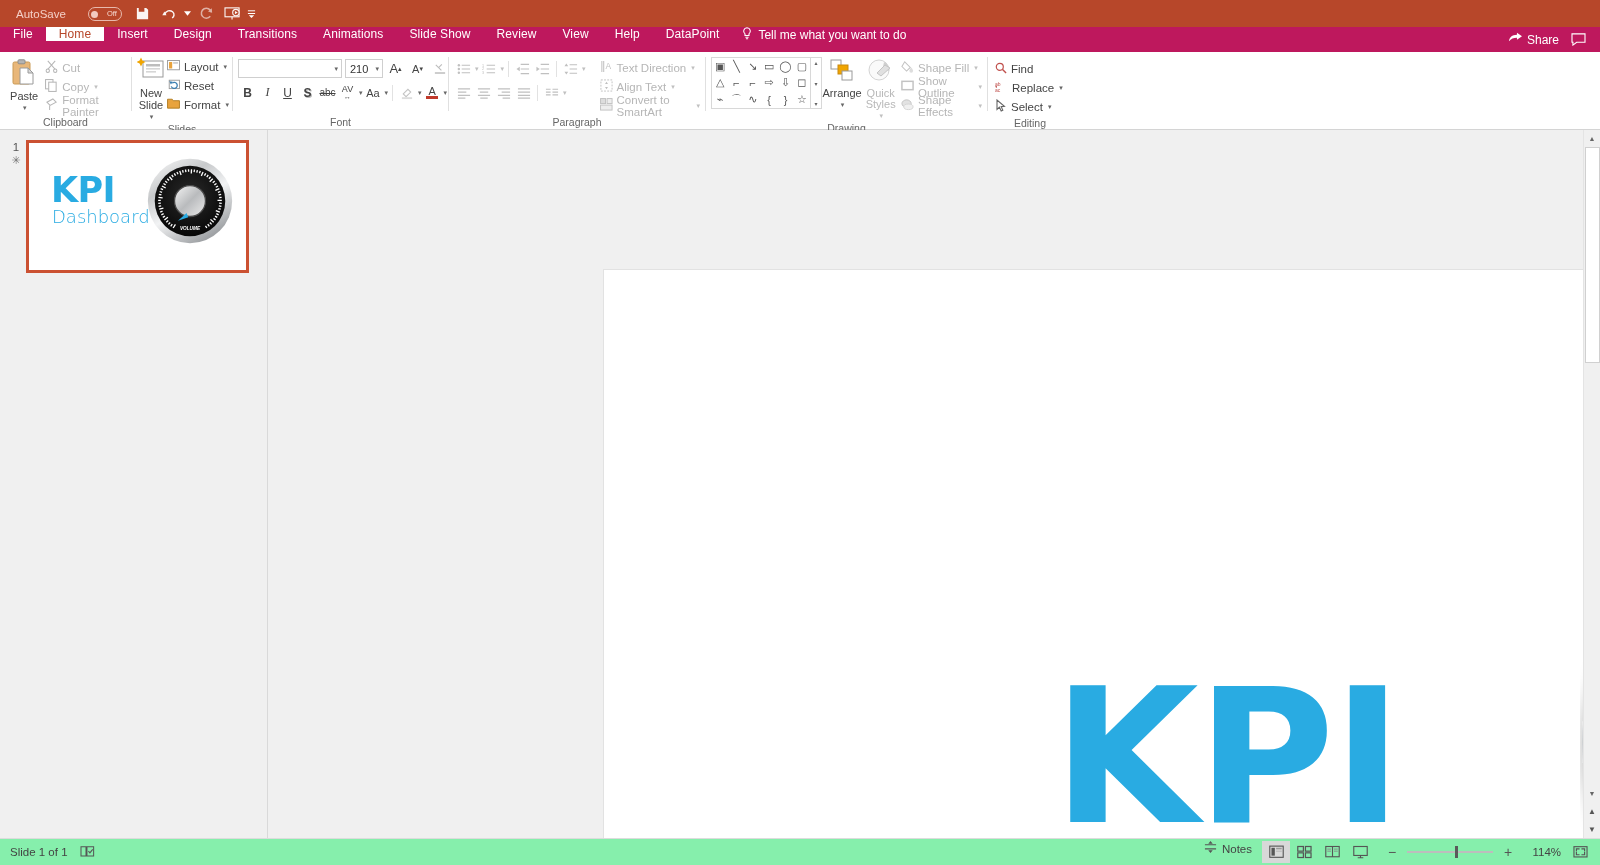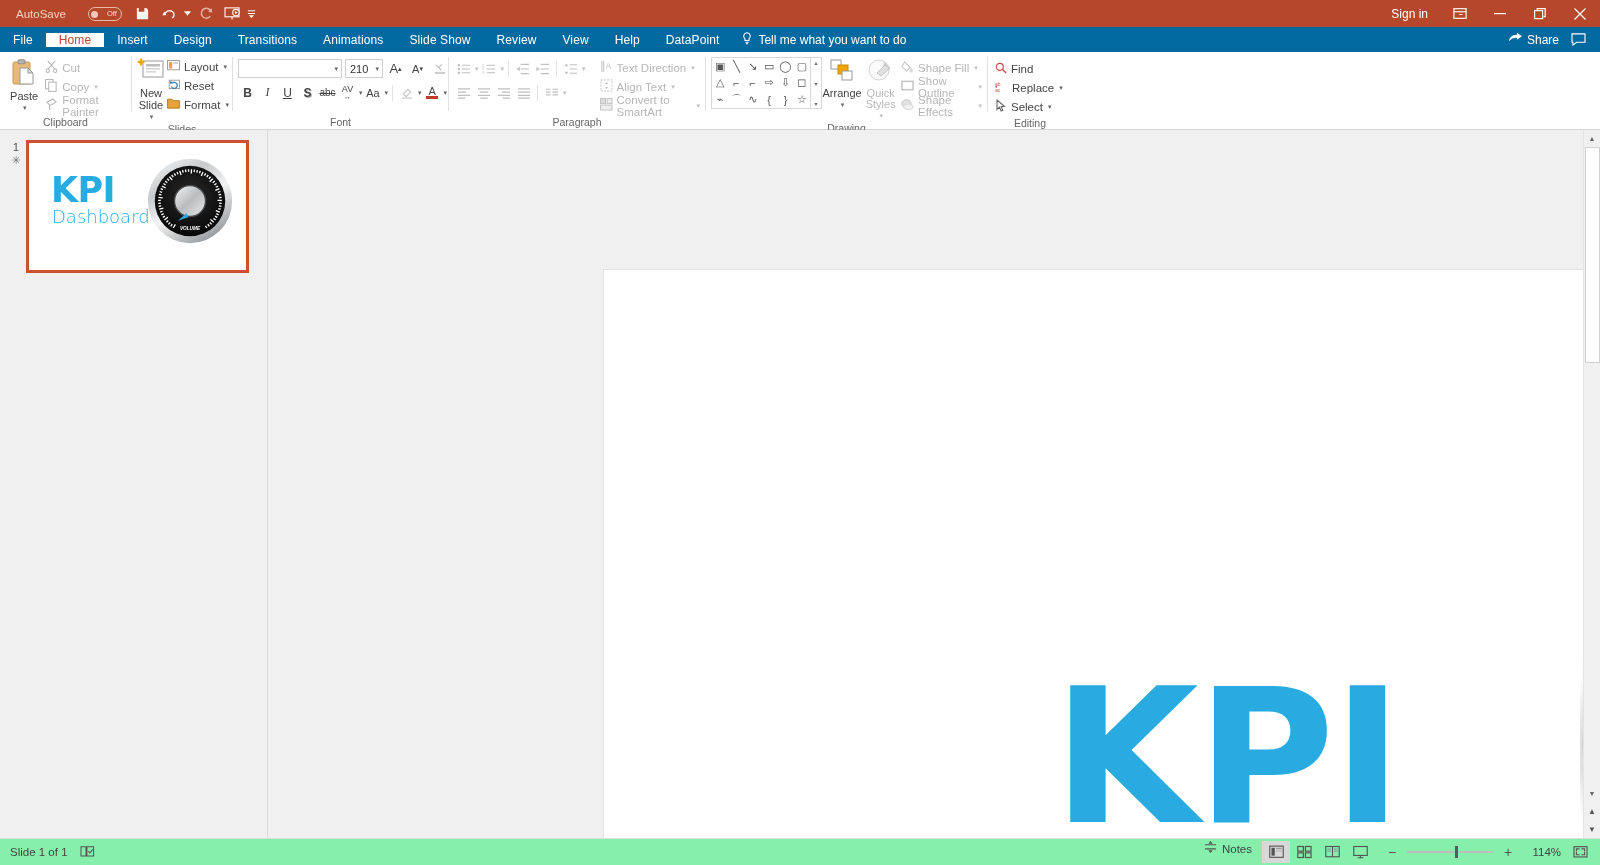--- a/index.html
+++ b/index.html
@@ -40,21 +40,21 @@
   .doc-title{
     position:absolute; left:0; right:0; text-align:center; font-size:12px;
     color:#fff; pointer-events:none; letter-spacing:.1px;
   }
   .tb-right{ position:absolute; right:0; top:0; height:27px; display:flex; align-items:center; }
   .signin{ font-size:12px; color:#fff; padding:0 12px; }
   .win-btn{ width:40px;height:27px;display:flex;align-items:center;justify-content:center;color:#fff;}
 
   
   .tabstrip{
-    height:25px; background:#0369a1; display:flex; align-items:center; position:relative;
+    height:25px; background:#be185d; display:flex; align-items:flex-start; position:relative;
     color:#fff; font-size:12px;
   }
   .tab{
     padding:0 13px; display:flex; align-items:center; justify-content:center;
     white-space:nowrap; letter-spacing:.1px;
   }
   .tab.active{ background:#fff; color:#b7472a; }
   .tellme{ display:flex;align-items:center; gap:6px; padding:0 10px; color:#fff; }
   .tellme .bulb{ font-size:12px; }
   .tabstrip-right{ position:absolute; right:0; top:0; height:25px; display:flex; align-items:center; gap:2px;}
@@ -235,46 +235,20 @@
     </div>
     <div class="qat-caret">
       <svg width="9" height="9" viewBox="0 0 10 10">
           <path stroke="#fff" stroke-width="1.1" d="M1 2h8M1 5h8"></path>
           <path fill="#fff" d="M2 7h6l-3 3z"></path>
         </svg>
     </div>
   </div>
 
 
-  <div class="tb-right">
-    <div class="signin">Sign in</div>
-    <div class="win-btn">
-      <svg width="14" height="13" viewBox="0 0 16 14">
-          <rect x="1" y="1.5" width="14" height="11" fill="none" stroke="#fff" stroke-width="1.3"></rect>
-          <path d="M1 5h14" stroke="#fff" stroke-width="1.3"></path>
-          <path fill="#fff" d="M7 7.5h4v1h-4z"></path>
-        </svg>
-    </div>
-    <div class="win-btn">
-      <svg width="12" height="2" viewBox="0 0 12 2">
-          <rect width="12" height="1.2" fill="#fff"></rect>
-        </svg>
-    </div>
-    <div class="win-btn">
-      <svg width="12" height="12" viewBox="0 0 12 12">
-          <rect x="0.6" y="2.6" width="8" height="8" fill="none" stroke="#fff" stroke-width="1.2"></rect>
-          <path d="M3.2 2.4V0.6h8v8H9.4" fill="none" stroke="#fff" stroke-width="1.2"></path>
-        </svg>
-    </div>
-    <div class="win-btn close">
-      <svg width="12" height="12" viewBox="0 0 12 12">
-          <path d="M0.5 0.5l11 11M11.5 0.5l-11 11" stroke="#fff" stroke-width="1.2"></path>
-        </svg>
-    </div>
-  </div>
 </div>
 
 <div class="tabstrip">
   <div class="tab">File</div>
   <div class="tab active">Home</div>
   <div class="tab">Insert</div>
   <div class="tab">Design</div>
   <div class="tab">Transitions</div>
   <div class="tab">Animations</div>
   <div class="tab">Slide Show</div>

